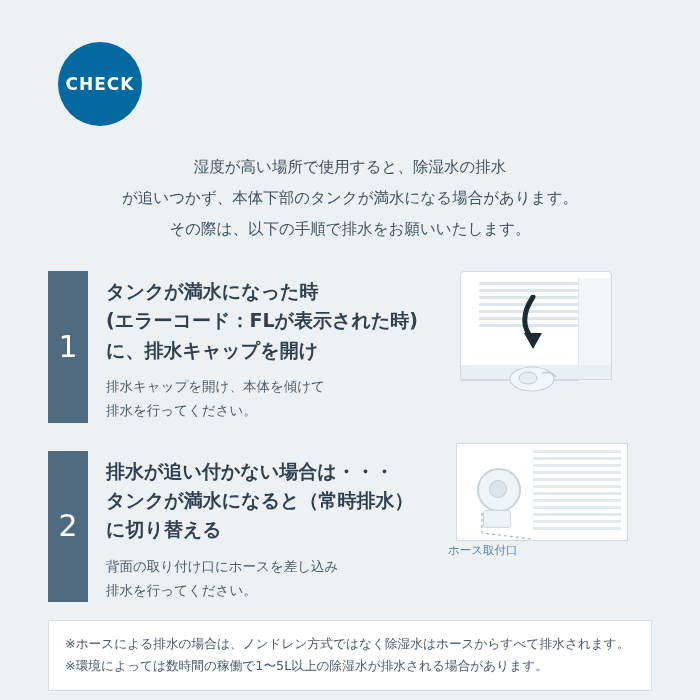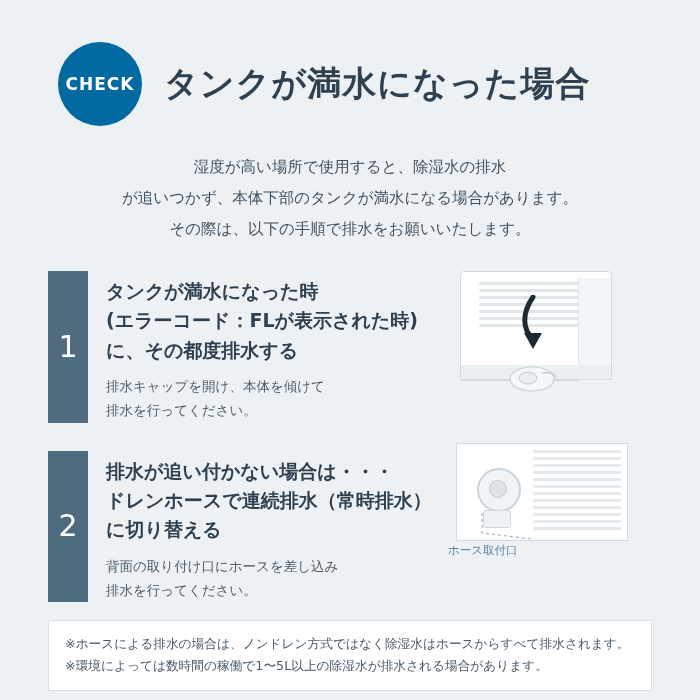--- a/index.html
+++ b/index.html
@@ -257,38 +257,37 @@
     height: 34px;
   }
 </style>
 </head>
 <body>
 
 <div class="page">
 
   <div class="header">
     <div class="check-badge">CHECK</div>
-    <div class="header-title">タンクが満水になった場合</div>
   </div>
 
   <div class="intro">
     <div>湿度が高い場所で使用すると、除湿水の排水</div>
     <div>が追いつかず、本体下部のタンクが満水になる場合があります。</div>
     <div>その際は、以下の手順で排水をお願いいたします。</div>
   </div>
 
   <div class="steps">
 
     <div class="step">
       <div class="step-num">1</div>
       <div class="step-body">
         <div class="step-heading">
           <div>タンクが満水になった時</div>
           <div>(エラーコード：FLが表示された時)</div>
-          <div>に、その都度排水する</div>
+          <div>に、排水キャップを開け</div>
         </div>
         <div class="step-sub">
           <div>排水キャップを開け、本体を傾けて</div>
           <div>排水を行ってください。</div>
         </div>
 
         <div class="illus1">
           <div class="unit-body">
             <div class="unit-grill">
               <i></i>
@@ -314,21 +313,21 @@
         </div>
       </div>
     </div>
 
 
     <div class="step" style="margin-top:28px;">
       <div class="step-num">2</div>
       <div class="step-body">
         <div class="step-heading">
           <div>排水が追い付かない場合は・・・</div>
-          <div>ドレンホースで連続排水（常時排水）</div>
+          <div>タンクが満水になると（常時排水）</div>
           <div>に切り替える</div>
         </div>
         <div class="step-sub">
           <div>背面の取り付け口にホースを差し込み</div>
           <div>排水を行ってください。</div>
         </div>
 
         <div class="illus2">
           <div class="rear-panel">
             <div class="rear-vents">

